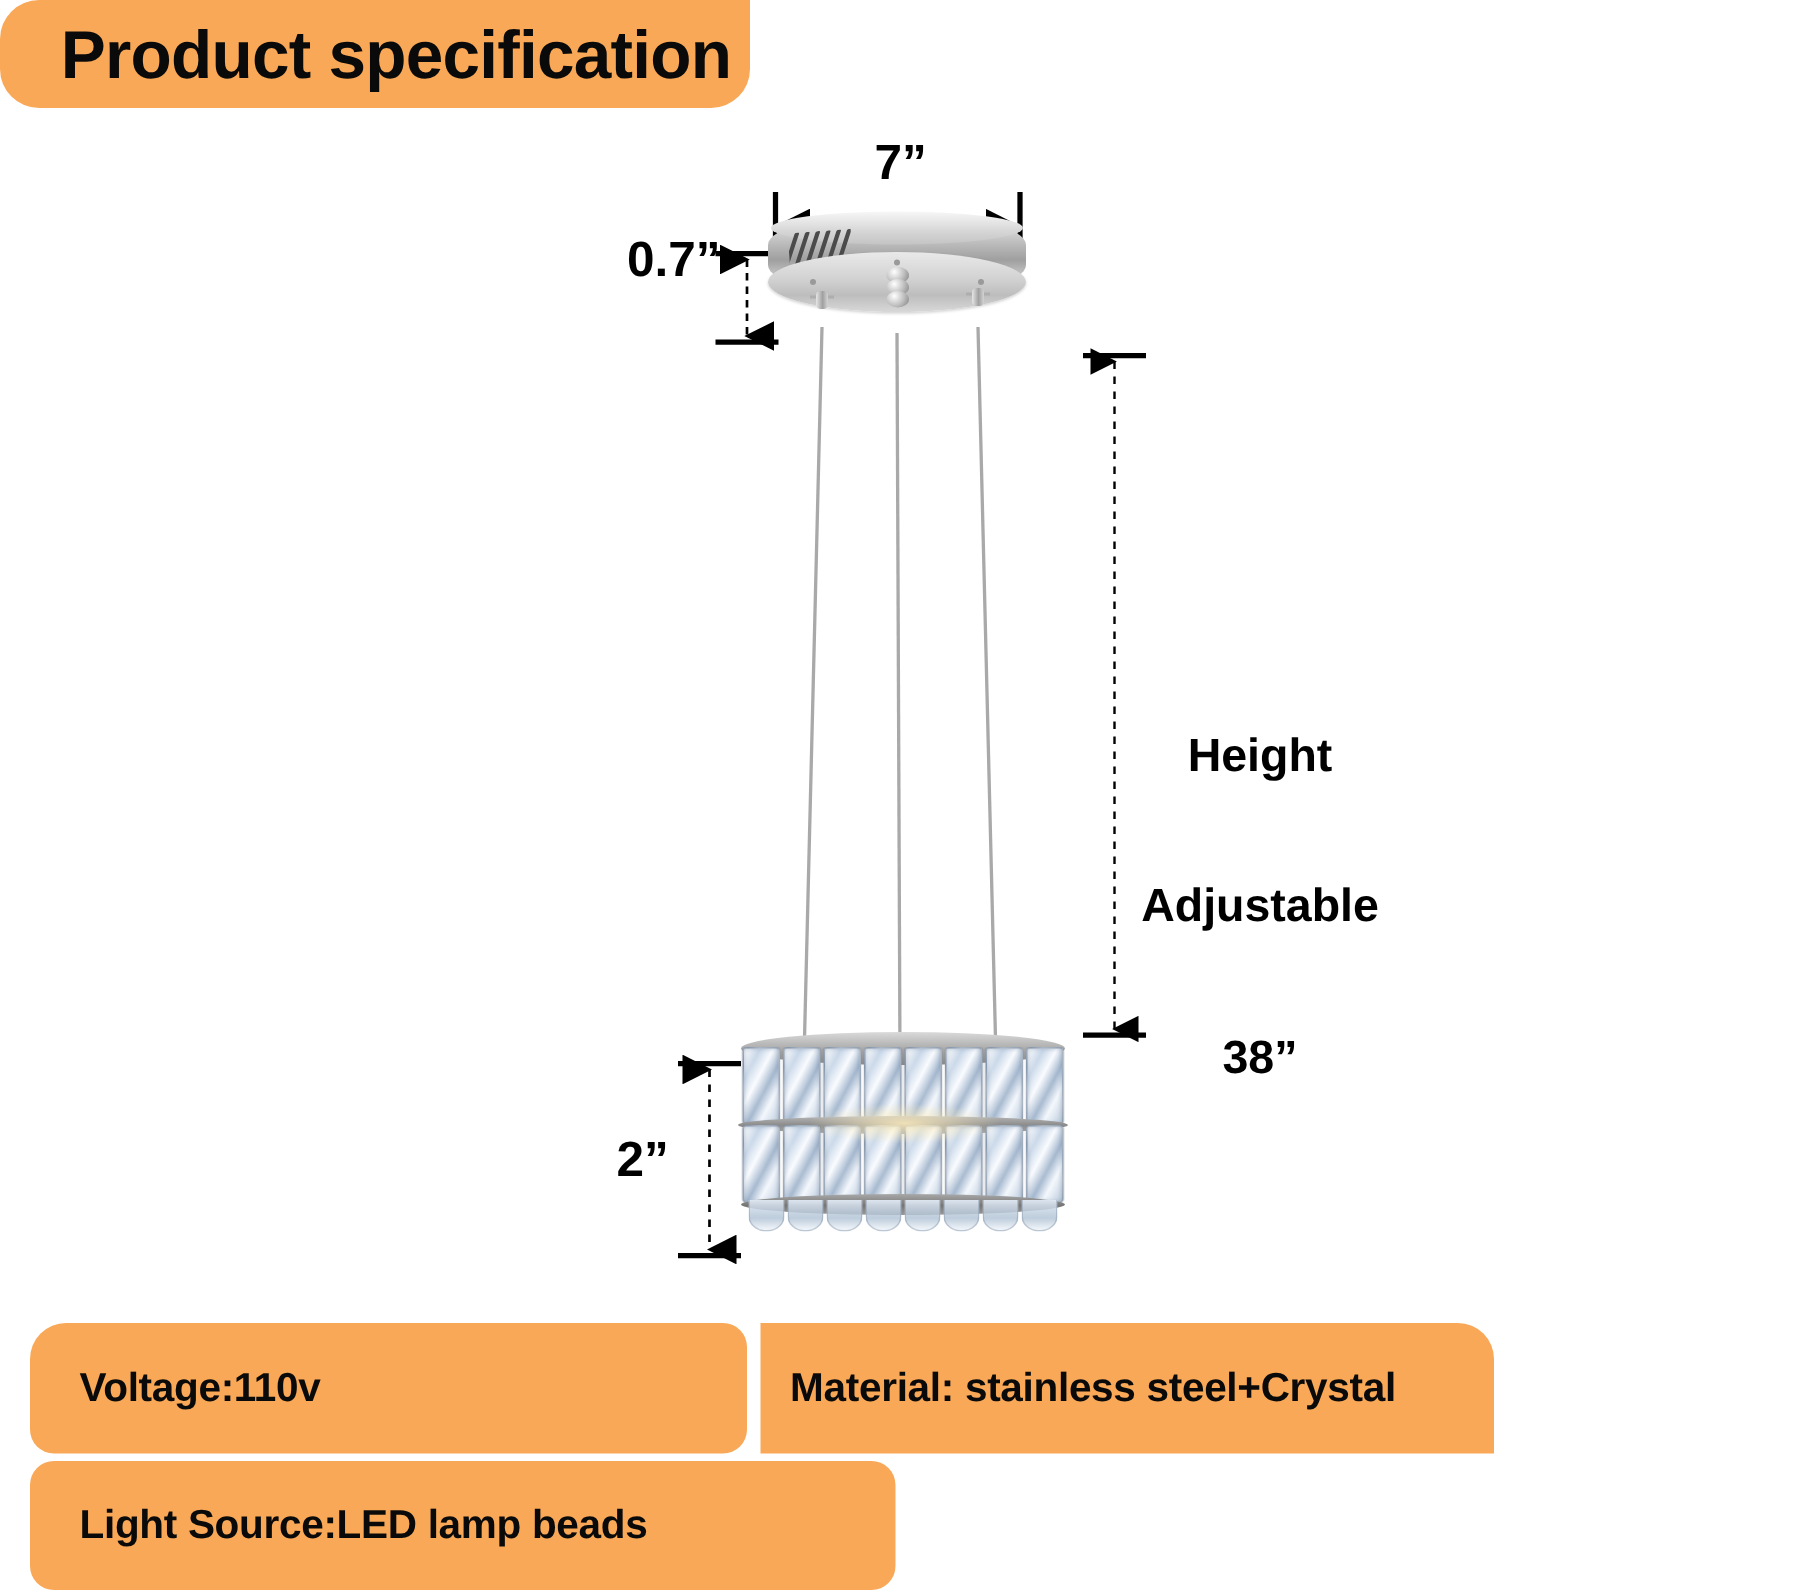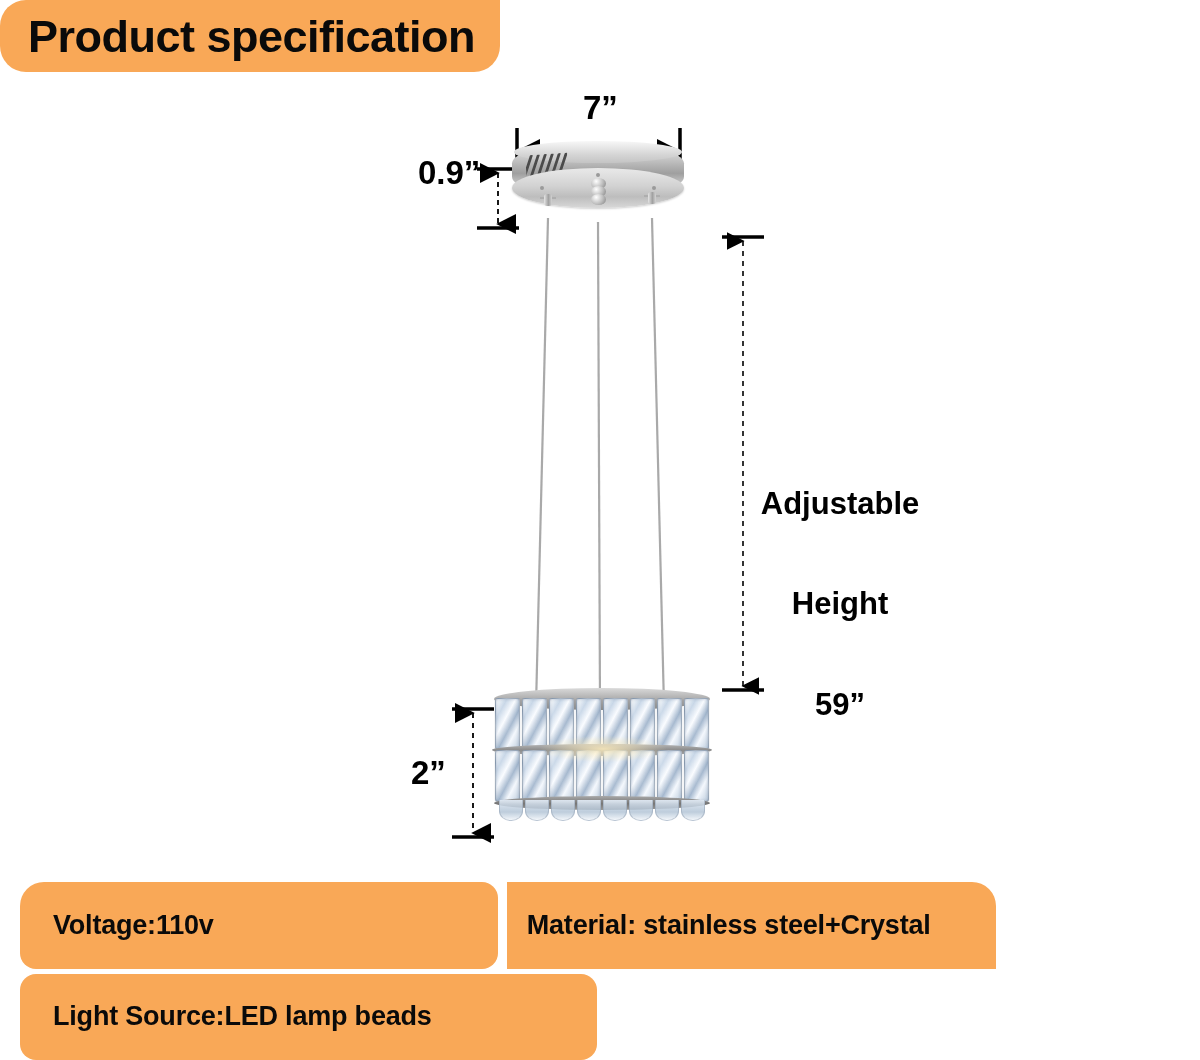--- a/index.html
+++ b/index.html
@@ -21,20 +21,21 @@
     position: absolute;
     left: 0px;
     top: 0px;
     width: 500px;
     height: 72px;
     background: #f9a857;
     border-radius: 0 0 26px 26px;
     border-top-left-radius: 26px;
     display: flex;
     align-items: center;
+    justify-content: center;
   }
   .header-badge .title {
     font-size: 45px;
     font-weight: bold;
     color: #0a0a0a;
     letter-spacing: -0.5px;
     margin-left: 28px;
     line-height: 1;
     white-space: nowrap;
   }
@@ -382,26 +383,26 @@
         <i></i>
         <i></i>
         <i></i>
         <i></i>
         <i></i>
     </div>
     <div class="glow"></div>
   </div>
 
   <div class="dim-label lbl-7">7”</div>
-  <div class="dim-label lbl-06">0.9”</div>
+  <div class="dim-label lbl-06">0.7”</div>
   <div class="dim-label lbl-2">2”</div>
   <div class="dim-label lbl-ha">
+    <div>Height</div>
     <div>Adjustable</div>
-    <div>Height</div>
-    <div>59”</div>
+    <div>38”</div>
   </div>
 </div>
 
 <div class="spec-table">
   <div class="spec-row">
     <div class="spec-cell left">Voltage:110v</div>
     <div class="spec-cell right">Material: stainless steel+Crystal</div>
   </div>
   <div class="spec-row">
     <div class="spec-cell left">Light Source:LED lamp beads</div>

